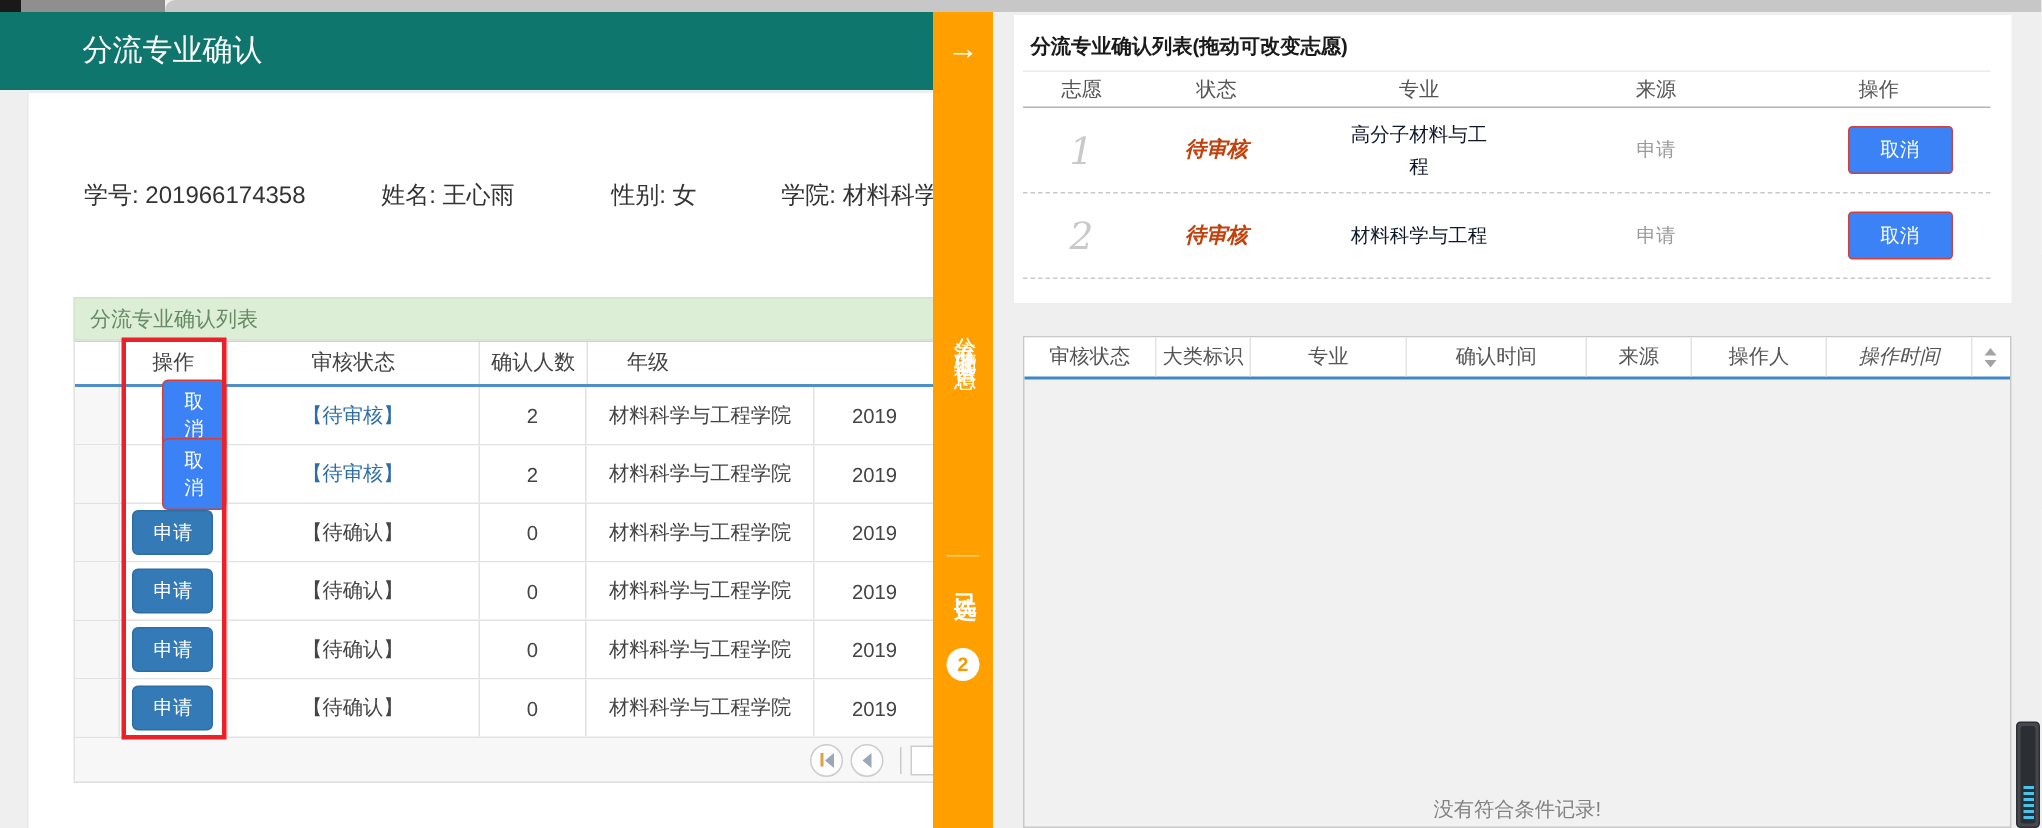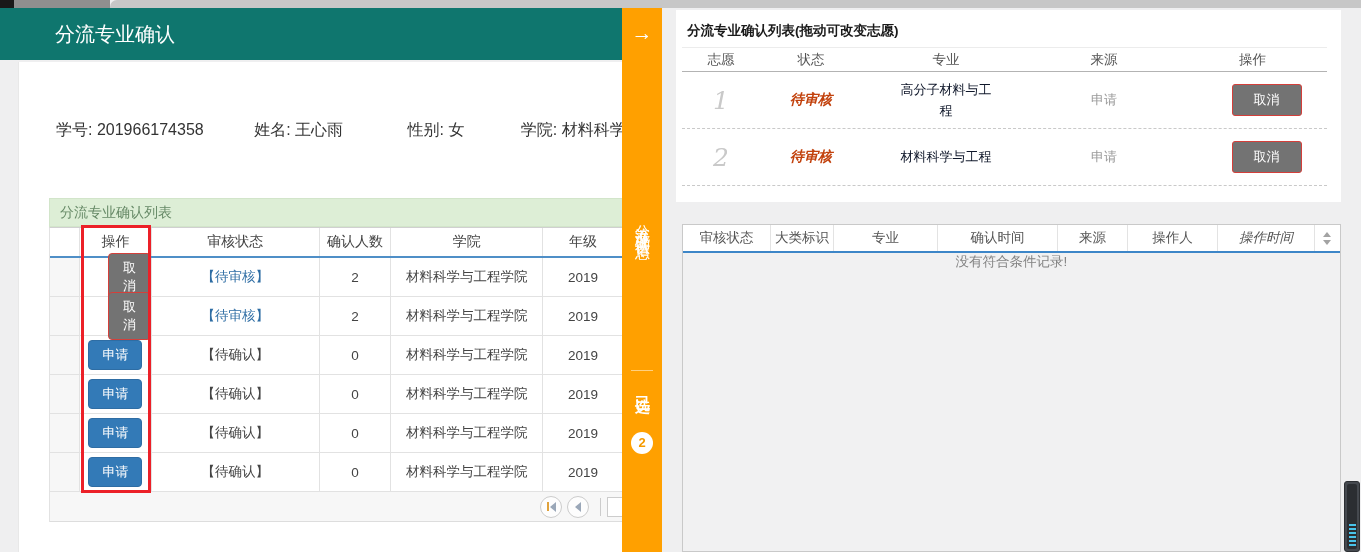--- a/index.html
+++ b/index.html
@@ -35,21 +35,21 @@
   .ltable { position:absolute; left:30px; top:165px; width:574px; border-top:1px solid #d0d0d0; border-left:1px solid #e2e2e2; background:#fff; }
   .lhead { display:flex; height:30px; background:#fff; border-bottom:2px solid #4f8fc7; color:#444; font-size:14px; }
   .lrow { display:flex; height:39px; border-bottom:1px solid #e2e2e2; font-size:13.5px; color:#444; background:#fff; }
   .c { display:flex; align-items:center; justify-content:center; text-align:center; border-right:1px solid #e2e2e2; height:100%; }
   .c0 { width:30px; background:#f7f7f7; }
   .lhead .c0 { background:#fff; }
   .c1 { width:72px; } .c2 { width:168px; } .c3 { width:72px; } .c4 { width:152px; }
   .c5 { width:80px; border-right:none; }
 
   .btn { display:inline-block; color:#fff; font-size:13px; border-radius:4px; padding:5px 13px; border:1px solid transparent; cursor:pointer; font-family:inherit; }
-  .btn.cancel { background:#737373; border-color:#d43f3a;margin-left:28px; }
+  .btn.cancel { background:#3b82f6; border-color:#d43f3a;margin-left:28px; }
   .btn.apply  { background:#337ab7; border-color:#2e6da4; }
   .status.link  { color:#2e6da4; cursor:pointer; }
   .status.plain { color:#444; }
 
   .pager { display:flex; align-items:center; justify-content:flex-end; height:30px; background:#f7f7f7; border-bottom:1px solid #ddd; }
   .pbtn { width:22px; height:22px; border:1px solid #ccc; border-radius:50%; background:#fdfdfd; margin-right:5px; display:flex; align-items:center; justify-content:center; gap:1px; cursor:pointer; }
   .pbar { width:2px; height:9px; background:#e0a23c; }
   .ptri { width:0; height:0; border-top:5px solid transparent; border-bottom:5px solid transparent; border-right:6px solid #9aa7b8; }
   .pdiv { width:1px; height:18px; background:#ccc; margin:0 6px; }
   .pinput { width:36px; height:20px; border:1px solid #ccc; margin-right:-20px; background:#fff; }
@@ -73,21 +73,21 @@
 
   
   .hist { position:absolute; left:682px; top:224px; width:659px; height:328px; border:1px solid #c9c9c9; background:#f1f1f2; }
   .hhead { display:flex; height:28px; background:#fff; border-bottom:2px solid #3d86c8; }
   .h { display:flex; align-items:center; justify-content:center; border-right:1px solid #e3e3e3; color:#555; font-size:13.5px; }
   .h0 { width:88px; } .h1 { width:63px; } .h2 { width:104px; } .h3 { width:120px; }
   .h4 { width:70px; } .h5 { width:90px; } .h6 { width:97px;font-style:italic; }
   .hscroll { width:23px; border-right:none; display:flex; flex-direction:column; align-items:center; justify-content:center; gap:3px; cursor:pointer; }
   .tri-up   { width:0; height:0; border-left:4px solid transparent; border-right:4px solid transparent; border-bottom:5px solid #a3a3a3; }
   .tri-down { width:0; height:0; border-left:4px solid transparent; border-right:4px solid transparent; border-top:5px solid #a3a3a3; }
-  .hist-body { height:296px; display:flex; align-items:flex-start; justify-content:center; }
+  .hist-body { height:296px; display:flex; align-items:flex-end; justify-content:center; }
   .empty-text { color:#828282; font-size:13.5px; }
 
   
   .dock { position:absolute; left:1344px; top:481px; width:16px; height:71px; background:#45494f; border:1px solid #2c2f33; border-radius:3px; display:flex; z-index:9; }
   .dock-inner { margin:2px; flex:1; background:#2b2e32; border-radius:2px; display:flex; flex-direction:column; justify-content:flex-end; align-items:center; gap:2px; padding-bottom:3px; }
   .dash { width:7px; height:2px; background:#49c3ea; }
 </style>
 </head>
 <body>
 
@@ -129,21 +129,20 @@
     </div>
 
     <div class="green-bar">分流专业确认列表</div>
 
     <div class="ltable">
       <div class="lhead">
         <div class="c c0"></div>
         <div class="c c1">操作</div>
         <div class="c c2">审核状态</div>
         <div class="c c3">确认人数</div>
-        <div class="c c4">学院</div>
         <div class="c c5">年级</div>
       </div>
 
         <div class="lrow">
           <div class="c c0"></div>
           <div class="c c1">
             <button class="btn cancel">取消</button>
           </div>
           <div class="c c2">
             <span class="status link">【待审核】</span>

